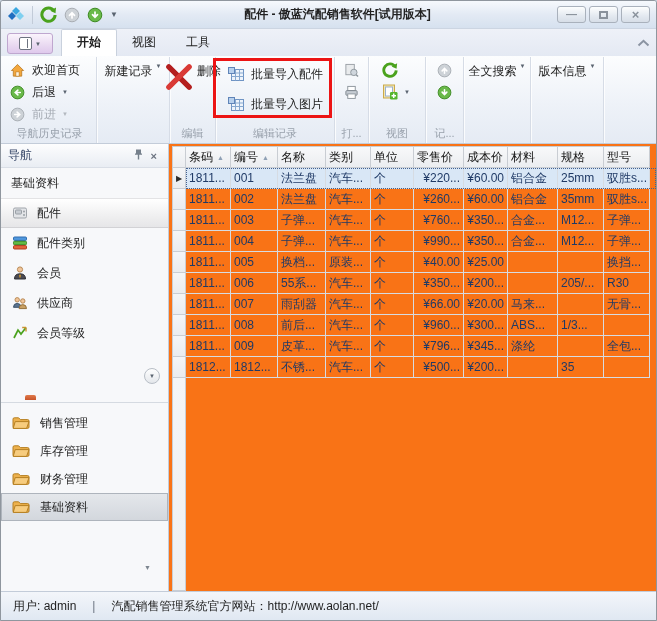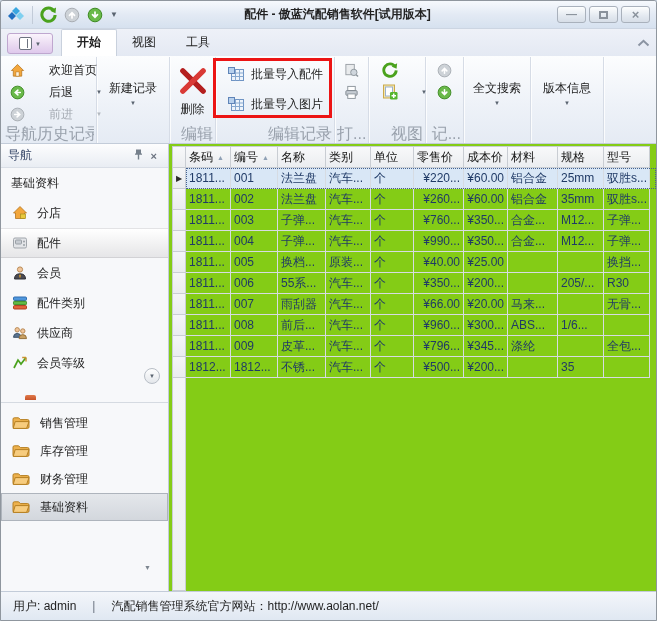--- a/index.html
+++ b/index.html
@@ -35,27 +35,27 @@
   .tab { padding:4px 15px 5px; color:#222; cursor:default;margin-top:48px; }
   .tab.active { background:#fff; border:1px solid #c9d1dd; border-bottom:none; border-radius:2px 2px 0 0; font-weight:bold; }
   .ribbon-collapse { margin-left:auto; margin-bottom:6px; color:#8b94a2; }
   
   .ribbon { height:88px; position:relative; display:flex; padding:1px 0 0 2px;
     background:linear-gradient(#fcfdfe,#eef2f8 55%,#e5ebf4);
     border-bottom:1px solid #c3ccd9; }
   .rgroup { display:flex; flex-direction:column; border-right:1px solid #d6dce6; box-shadow:1px 0 0 rgba(255,255,255,.8); padding:2px 2px 0; }
   .rgroup-body { flex:1; display:flex; justify-content:center; }
   .rcol { display:flex; flex-direction:column; justify-content:flex-start; width:100%; }
-  .rgroup-label { height:17px; line-height:15px; text-align:right; color:#99a1ac; font-size:16px; white-space:nowrap; overflow:hidden; }
-  .sbtn { display:flex; align-items:center; gap:23px; height:22px; padding:0 4px; border-radius:2px; }
+  .rgroup-label { height:17px; line-height:15px; text-align:center; color:#99a1ac; font-size:11px; white-space:nowrap; overflow:hidden; }
+  .sbtn { display:flex; align-items:center; gap:6px; height:22px; padding:0 4px; border-radius:2px; }
   .sbtn .lbl { white-space:nowrap; }
   .sbtn.disabled .lbl { color:#a4aab2; }
   .caret { font-size:6px; color:#5a6470; line-height:1; }
   .caret.dis { color:#b3b8bf; }
-  .bigbtn { display:flex; flex-direction:column; align-items:center; justify-content:center; gap:3px; width:100%; padding:4px 6px; border-radius:2px; }
+  .bigbtn { display:flex; flex-direction:row; justify-content:center; gap:3px; width:100%; padding:4px 6px; border-radius:2px; }
   .bigbtn .lbl { white-space:nowrap; }
   .batch { display:flex; align-items:center; gap:6px; height:25px; margin:3px 0 2px 10px; }
   .icon16 { display:inline-flex; width:17px; justify-content:center; align-items:center; flex:none; }
   .red-annot { position:absolute; left:212px; top:2px; width:119px; height:60px;
     border:3px solid #ec1414; pointer-events:none; z-index:6; }
   
   .content { display:flex; height:447px; background:#eef1f6;justify-content:space-between; }
   .sidebar { width:168px; flex:none; display:flex; flex-direction:column;
     background:#f7f8fa; border-right:1px solid #c3ccd9; }
   .sb-title { height:24px; flex:none; display:flex; align-items:center; padding:0 7px;
@@ -70,21 +70,21 @@
   .sb-scrollbtn { position:absolute; right:8px; top:200px; width:16px; height:16px; border-radius:50%;
     background:linear-gradient(#fefefe,#e4e7eb); border:1px solid #b8bec6;
     display:flex; align-items:center; justify-content:center; font-size:6px; color:#5a6470; }
   .sb-partial { position:absolute; left:24px; bottom:2px; width:11px; height:5px; overflow:hidden;
     background:linear-gradient(#e07a4a,#c8542a); border-radius:2px 2px 0 0; }
   .sb-folders { flex:none; border-top:1px solid #d5dae1; padding-top:6px; }
   .folder-item { height:28px; display:flex; align-items:center; gap:9px; padding-left:9px; border:1px solid transparent; }
   .folder-item.sel { background:linear-gradient(#e4e7eb,#d3d7dd); border:1px solid #aeb4bc; }
   .sb-bottom { flex:1; position:relative; }
   .sb-overflow { position:absolute; right:17px; bottom:20px; font-size:7px; color:#7d8690; }
-  .main { flex:1; background:#84cc16; padding:2px 0 0 3px; position:relative; overflow:hidden; }
+  .main { flex:1; background:#f97316; padding:2px 0 0 3px; position:relative; overflow:hidden; }
   
   .grid { display:flex; flex-direction:column; height:100%; color:#203a66; }
   .grid-header { display:flex; height:22px; flex:none; }
   .gh-cell { background:linear-gradient(#f8f9fa,#ebedf0); border:1px solid #c9cdd3; border-left:none;
     display:flex; align-items:center; padding:0 3px; color:#151515; white-space:nowrap; overflow:hidden; }
   .gh-ind { width:14px; border-left:1px solid #c9cdd3; padding:0; }
   .sort { margin-left:4px; font-size:7px; color:#8fa0b5; }
   .grid-row { display:flex; height:21px; flex:none; position:relative; }
   .gr-ind { width:14px; flex:none; background:linear-gradient(#f4f5f7,#eaecef);
     border:1px solid #c9cdd3; border-top:none; display:flex; align-items:center; justify-content:center; }
@@ -361,59 +361,50 @@
         <span class="sb-tool">
           <svg width="9" height="11" viewBox="0 0 9 11">
               <path d="M2 0.5 H7 V4.5 H8 V5.8 H5.2 V10.5 H3.8 V5.8 H1 V4.5 H2 Z" fill="#76808c"></path>
             </svg>
         </span>
         <span class="sb-tool">×</span>
       </div>
       <div class="sb-list">
         <div class="sb-section">基础资料</div>
         <div id="nav-items">
-            <div class="nav-item">
-              <span class="icon16">
-                <svg width="16" height="16" viewBox="0 0 16 16">
-                  <path d="M8 1.5 L14.5 8 H12.5 V13.5 H3.5 V8 H1.5 Z" fill="#f3a73c" stroke="#b4741f" stroke-width="0.8"></path>
-                  <rect x="8.6" y="9" width="5" height="4.4" fill="#e8c93e" stroke="#a8901c" stroke-width="0.7"></rect>
-                </svg>
-              </span>
-              <span>分店</span>
-            </div>
             <div class="nav-item sel">
               <span class="icon16">
                 <svg width="16" height="16" viewBox="0 0 16 16">
                   <rect x="1.5" y="3" width="13" height="10" rx="1.5" fill="#e3e5e8" stroke="#a0a5ab"></rect>
                   <rect x="3.5" y="5" width="6" height="4" rx="0.8" fill="#c7ccd2" stroke="#9aa0a6"></rect>
                   <circle cx="12" cy="6.5" r="1" fill="#9aa0a6"></circle>
                   <circle cx="12" cy="10" r="1" fill="#9aa0a6"></circle>
                 </svg>
               </span>
               <span>配件</span>
             </div>
             <div class="nav-item">
               <span class="icon16">
                 <svg width="16" height="16" viewBox="0 0 16 16">
+                  <rect x="1.5" y="2" width="13" height="3.4" rx="1" fill="#4f97dd" stroke="#2e6cb0"></rect>
+                  <rect x="1.5" y="6.3" width="13" height="3.4" rx="1" fill="#63b944" stroke="#3c8a22"></rect>
+                  <rect x="1.5" y="10.6" width="13" height="3.4" rx="1" fill="#e4643c" stroke="#b03c1c"></rect>
+                </svg>
+              </span>
+              <span>配件类别</span>
+            </div>
+            <div class="nav-item">
+              <span class="icon16">
+                <svg width="16" height="16" viewBox="0 0 16 16">
                   <circle cx="8" cy="4.5" r="2.6" fill="#f0c59a" stroke="#b98a55"></circle>
                   <path d="M2.5 14 Q2.5 8.8 8 8.8 Q13.5 8.8 13.5 14 Z" fill="#4a4a52" stroke="#2e2e34"></path>
                   <path d="M8 9 L6.9 10.8 L8 13.4 L9.1 10.8 Z" fill="#c9922f"></path>
                 </svg>
               </span>
               <span>会员</span>
-            </div>
-            <div class="nav-item">
-              <span class="icon16">
-                <svg width="16" height="16" viewBox="0 0 16 16">
-                  <rect x="1.5" y="2" width="13" height="3.4" rx="1" fill="#4f97dd" stroke="#2e6cb0"></rect>
-                  <rect x="1.5" y="6.3" width="13" height="3.4" rx="1" fill="#63b944" stroke="#3c8a22"></rect>
-                  <rect x="1.5" y="10.6" width="13" height="3.4" rx="1" fill="#e4643c" stroke="#b03c1c"></rect>
-                </svg>
-              </span>
-              <span>配件类别</span>
             </div>
             <div class="nav-item">
               <span class="icon16">
                 <svg width="16" height="16" viewBox="0 0 16 16">
                   <circle cx="5.2" cy="4.8" r="2.2" fill="#f0c59a" stroke="#b98a55"></circle>
                   <path d="M1.5 12.3 Q1.5 8.4 5.2 8.4 Q8.9 8.4 8.9 12.3 Z" fill="#5b748f" stroke="#3c5268"></path>
                   <circle cx="10.8" cy="6" r="2.2" fill="#f0c59a" stroke="#b98a55"></circle>
                   <path d="M7.1 13.6 Q7.1 9.6 10.8 9.6 Q14.5 9.6 14.5 13.6 Z" fill="#c9a063" stroke="#96713a"></path>
                 </svg>
               </span>
@@ -609,21 +600,21 @@
             <div class="grid-row">
               <div class="gr-ind"></div>
               <div class="gr-cell" style="width:45px">1811...</div>
               <div class="gr-cell" style="width:47px">008</div>
               <div class="gr-cell" style="width:48px">前后...</div>
               <div class="gr-cell" style="width:45px">汽车...</div>
               <div class="gr-cell" style="width:43px">个</div>
               <div class="gr-cell ar" style="width:50px">¥960...</div>
               <div class="gr-cell ar" style="width:44px">¥300...</div>
               <div class="gr-cell" style="width:50px">ABS...</div>
-              <div class="gr-cell" style="width:46px">1/6...</div>
+              <div class="gr-cell" style="width:46px">1/3...</div>
               <div class="gr-cell" style="width:46px"></div>
             </div>
             <div class="grid-row">
               <div class="gr-ind"></div>
               <div class="gr-cell" style="width:45px">1811...</div>
               <div class="gr-cell" style="width:47px">009</div>
               <div class="gr-cell" style="width:48px">皮革...</div>
               <div class="gr-cell" style="width:45px">汽车...</div>
               <div class="gr-cell" style="width:43px">个</div>
               <div class="gr-cell ar" style="width:50px">¥796...</div>

